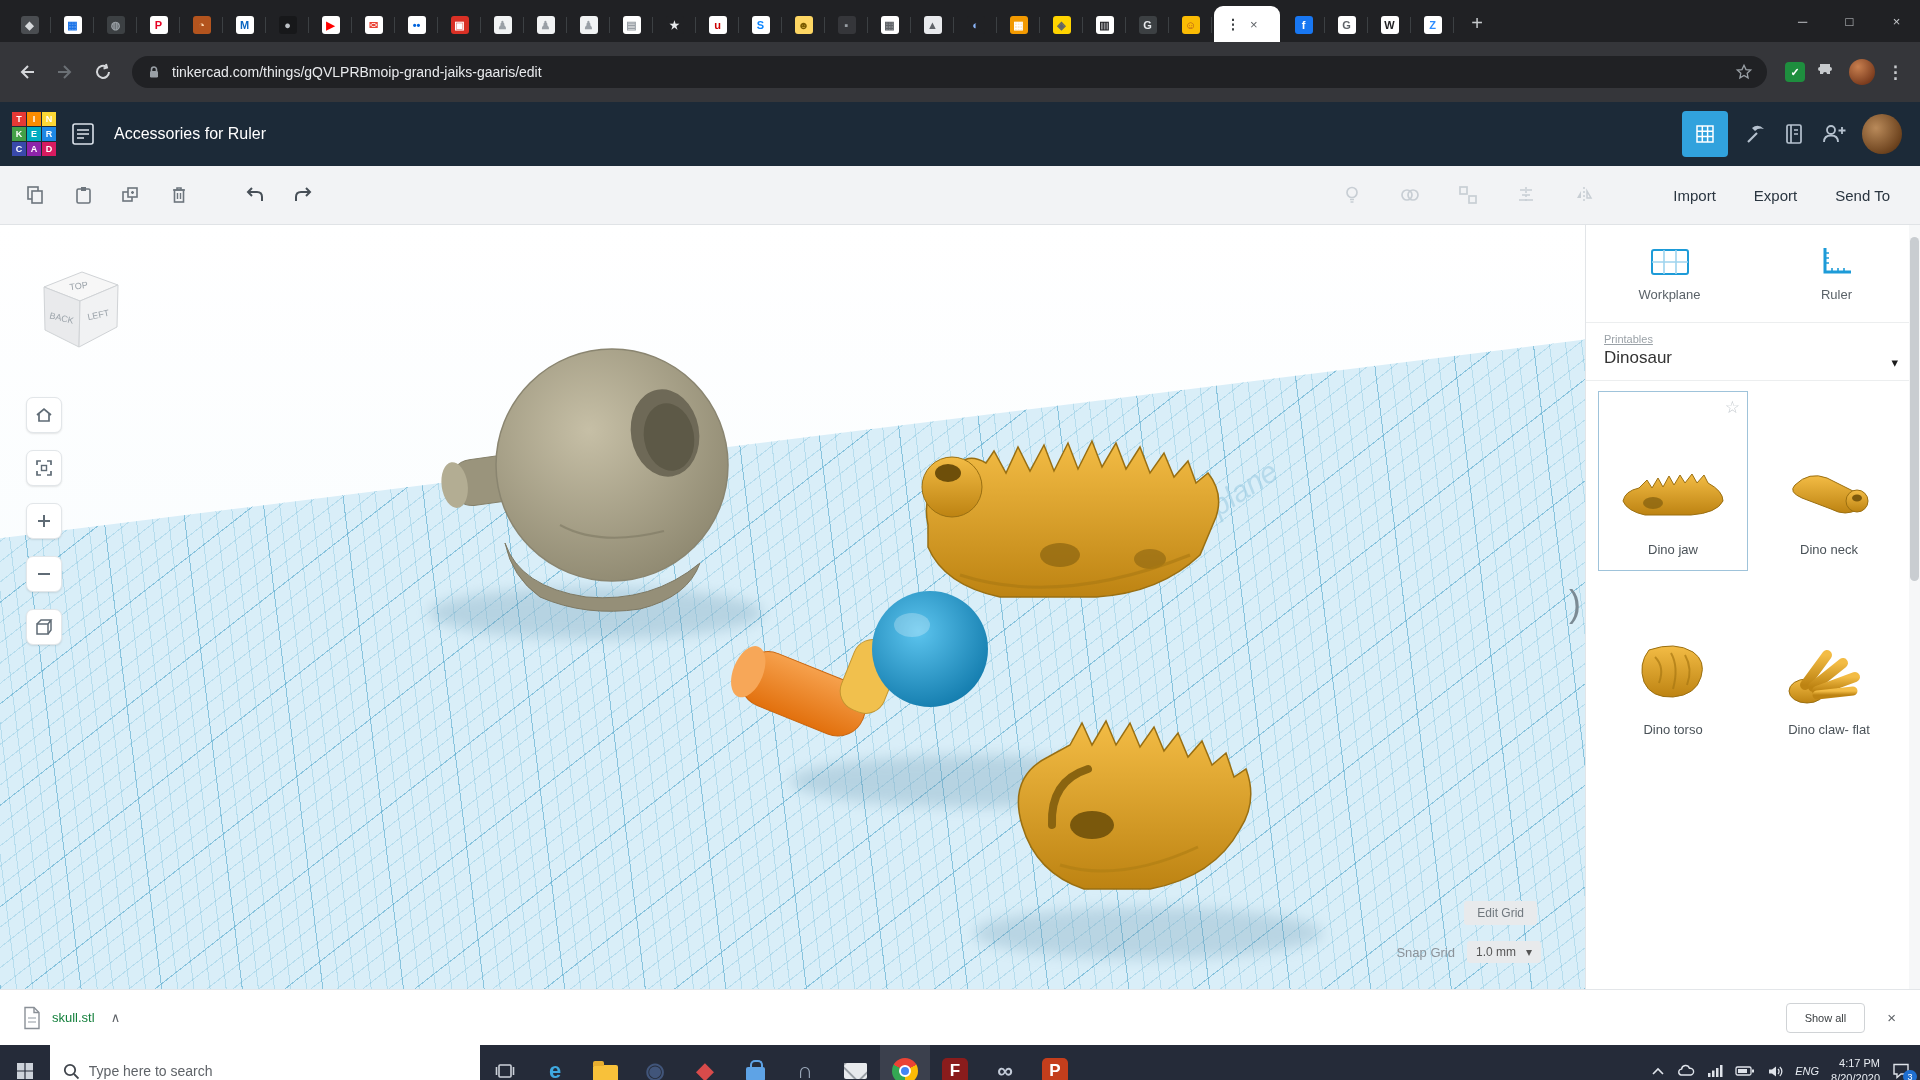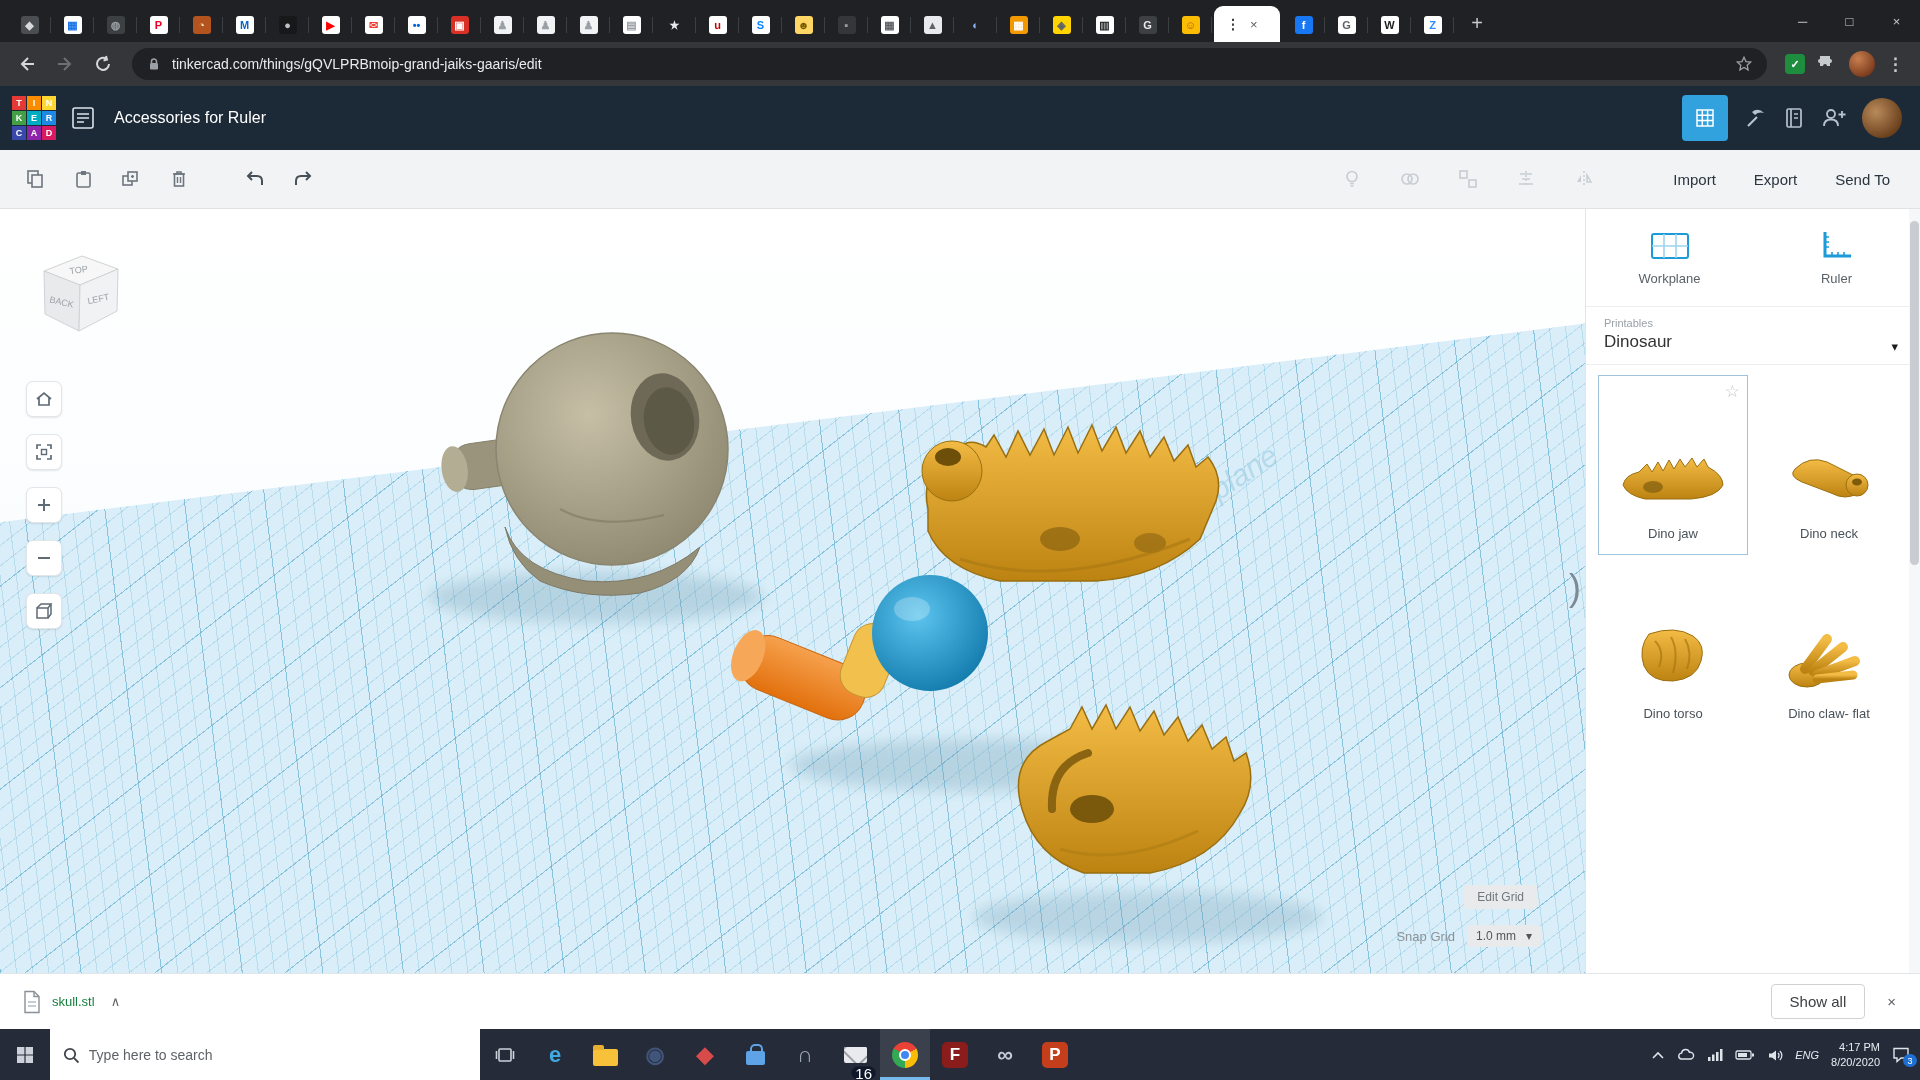--- a/index.html
+++ b/index.html
@@ -13,21 +13,21 @@
   .ptab::after { content:""; position:absolute; right:0; top:9px; bottom:9px; width:1px; background:#3c4043; }
   .fav { width:18px; height:18px; border-radius:3px; display:flex; align-items:center; justify-content:center; font-size:11px; font-weight:bold; line-height:1; overflow:hidden; }
   .active-tab { height:36px; min-width:66px; background:#fff; border-radius:9px 9px 0 0; display:flex; align-items:center; gap:10px; padding:0 12px; margin:0 2px; color:#3c4043; }
   .active-tab .at-menu { font-size:14px; font-weight:bold; }
   .active-tab .at-close { font-size:13px; color:#5f6368; }
   .newtab { width:30px; height:30px; margin:0 0 4px 8px; color:#c7cacd; font-size:20px; display:flex; align-items:center; justify-content:center; border-radius:50%; }
   .win-controls { margin-left:auto; display:flex; align-self:stretch; }
   .win-controls span { width:47px; display:flex; align-items:center; justify-content:center; color:#c7cacd; font-size:13px; }
 
   
-  .addrbar { height:44px; background:#35363a; display:flex; align-items:center; padding:0 10px; gap:4px; }
+  .addrbar { height:60px; background:#35363a; display:flex; align-items:center; padding:0 10px; gap:4px; }
   .nav-btn { width:34px; height:34px; border-radius:50%; display:flex; align-items:center; justify-content:center; flex:0 0 auto; }
   .omnibox { flex:1; height:32px; background:#202124; border-radius:16px; display:flex; align-items:center; padding:0 14px; gap:10px; margin:0 8px; }
   .url-text { color:#e8eaed; font-size:14px; white-space:nowrap; }
   .omni-star { margin-left:auto; display:flex; }
   .addr-right { display:flex; align-items:center; gap:12px; padding:0 6px; }
   .ext-badge { width:20px; height:20px; border-radius:4px; background:#1e8e3e; color:#fff; font-size:11px; font-weight:bold; display:flex; align-items:center; justify-content:center; }
   .addr-avatar { width:26px; height:26px; border-radius:50%; background:radial-gradient(circle at 35% 30%, #c87f4f, #7a3b1d 75%); }
   .dots { color:#c7cacd; font-size:17px; font-weight:bold; }
 
   
@@ -66,38 +66,38 @@
   .editgrid { position:absolute; right:48px; bottom:64px; background:#e8eaec; color:#70787e; font-size:12px; padding:5px 13px; border:none; border-radius:3px; font-family:inherit; }
   .snaprow { position:absolute; right:44px; bottom:26px; display:flex; align-items:center; gap:12px; font-size:13px; color:#8b9299; }
   .snapsel { background:#e8eaec; color:#555; font-size:12px; padding:4px 9px; display:flex; gap:10px; align-items:center; border-radius:3px; }
 
   
   .sidebar { width:335px; background:#fff; border-left:1px solid #e2e5e8; position:relative; display:flex; flex-direction:column; }
   .side-tiles { display:flex; height:98px; border-bottom:1px solid #eceeef; }
   .side-tile { flex:1; display:flex; flex-direction:column; align-items:center; justify-content:center; gap:9px; }
   .side-tile .lbl { font-size:13px; color:#5a6268; }
   .dropdown { position:relative; padding:10px 18px 12px; border-bottom:1px solid #eceeef; }
-  .dd-label { font-size:11px; color:#9aa1a7; }
+  .dd-label { font-size:11px; color:#9aa1a7;text-decoration:underline; }
   .dd-value { font-size:17px; color:#333; margin-top:3px; }
   .dd-caret { position:absolute; right:22px; top:32px; color:#1b1b1b; font-size:13px; }
   .parts { display:grid; grid-template-columns:1fr 1fr; padding:10px 16px 0 12px; column-gap:6px; }
   .part { position:relative; height:180px; display:flex; flex-direction:column; align-items:center; justify-content:flex-end; padding-bottom:13px; border:1px solid transparent; cursor:pointer; }
   .part svg { margin-bottom:9px; }
   .part-label { font-size:13px; color:#4a5258; text-align:center; }
   .part.selected { border-color:#9fc3da; }
   .fav-star { position:absolute; top:5px; right:7px; color:#c3c9ce; font-size:17px; }
   .sb-track { position:absolute; right:0; top:0; width:11px; height:100%; background:#f6f7f8; }
   .sb-thumb { position:absolute; top:12px; right:1px; width:9px; height:344px; background:#c9cdd1; border-radius:5px; }
 
   
   .dlbar { height:56px; background:#fff; border-top:1px solid #e3e6e9; display:flex; align-items:center; padding:0 16px; }
   .dl-item { display:flex; align-items:center; gap:10px; padding:6px 6px; }
   .dl-name { font-size:13px; color:#15803d; }
   .dl-caret { color:#5f6368; font-size:13px; margin-left:6px; }
-  .showall { margin-left:auto; font-size:15px; color:#3c4043; padding:8px 18px; border:1px solid #d0d3d6; border-radius:4px; background:#fff; font-family:inherit; }
+  .showall { margin-left:auto; font-size:11px; color:#3c4043; padding:8px 18px; border:1px solid #d0d3d6; border-radius:4px; background:#fff; font-family:inherit; }
   .dl-close { color:#5f6368; font-size:15px; margin:0 8px 0 22px; }
 
   
   .taskbar { height:51px; background:#252b39; display:flex; align-items:stretch; color:#e8ecf2; }
   .tb-start { width:50px; display:flex; align-items:center; justify-content:center; }
   .tb-search { width:430px; background:#fff; display:flex; align-items:center; gap:10px; padding:0 12px; }
   .tb-search input { border:none; outline:none; font-size:14px; color:#333; width:100%; background:transparent; font-family:inherit; }
   .tb-search input::placeholder { color:#5f6368; }
   .tb-taskview { width:50px; display:flex; align-items:center; justify-content:center; }
   .tb-apps { display:flex; }

